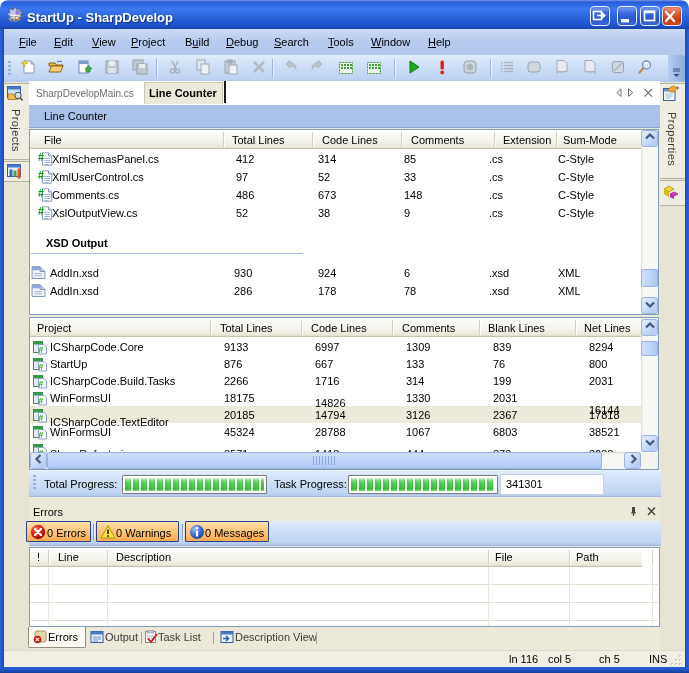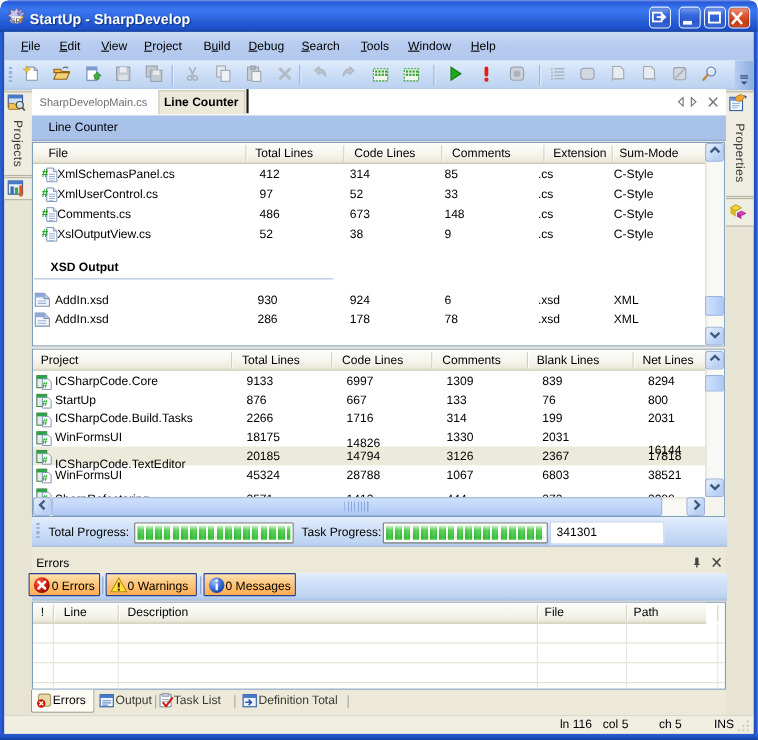--- a/index.html
+++ b/index.html
@@ -619,21 +619,21 @@
       </g>
     <path d="M4 8.5 l3 3.5 l6 -8" stroke="#d01810" stroke-width="1.8" fill="none"></path>
   </svg>
   <div class="rtx" style="left:158px;top:631px;color:#3a3a3a">Task List</div>
   <div class="ab" style="left:213px;top:632px;width:1px;height:12px;background:#a8a596"></div>
   <svg class="ab" style="left:220px;top:630px" width="14" height="14" viewBox="0 0 14 14">
     <rect x="1" y="1.5" width="12" height="11" fill="#eef4fc" stroke="#3058a0"></rect>
     <rect x="1" y="1.5" width="12" height="3" fill="#4878c8"></rect>
     <path d="M3 8.5 h5 m-2 -2.5 l2.6 2.5 l-2.6 2.5" stroke="#2858b0" stroke-width="1.4" fill="none"></path>
   </svg>
-  <div class="rtx" style="left:235px;top:631px;color:#3a3a3a">Definition Total</div>
+  <div class="rtx" style="left:235px;top:631px;color:#3a3a3a">Description View</div>
   <div class="ab" style="left:316px;top:632px;width:1px;height:12px;background:#a8a596"></div>
 
   <div id="status" class="ab"></div>
   <div class="stx" style="left:509px;top:653px">ln 116</div>
   <div class="stx" style="left:548px;top:653px">col 5</div>
   <div class="stx" style="left:599px;top:653px">ch 5</div>
   <div class="stx" style="left:649px;top:653px">INS</div>
   <svg class="ab" style="left:670px;top:654px" width="13" height="12" viewBox="0 0 13 12">
     <g fill="#c8c5b2">
         <rect x="9" y="9" width="2" height="2"></rect>

